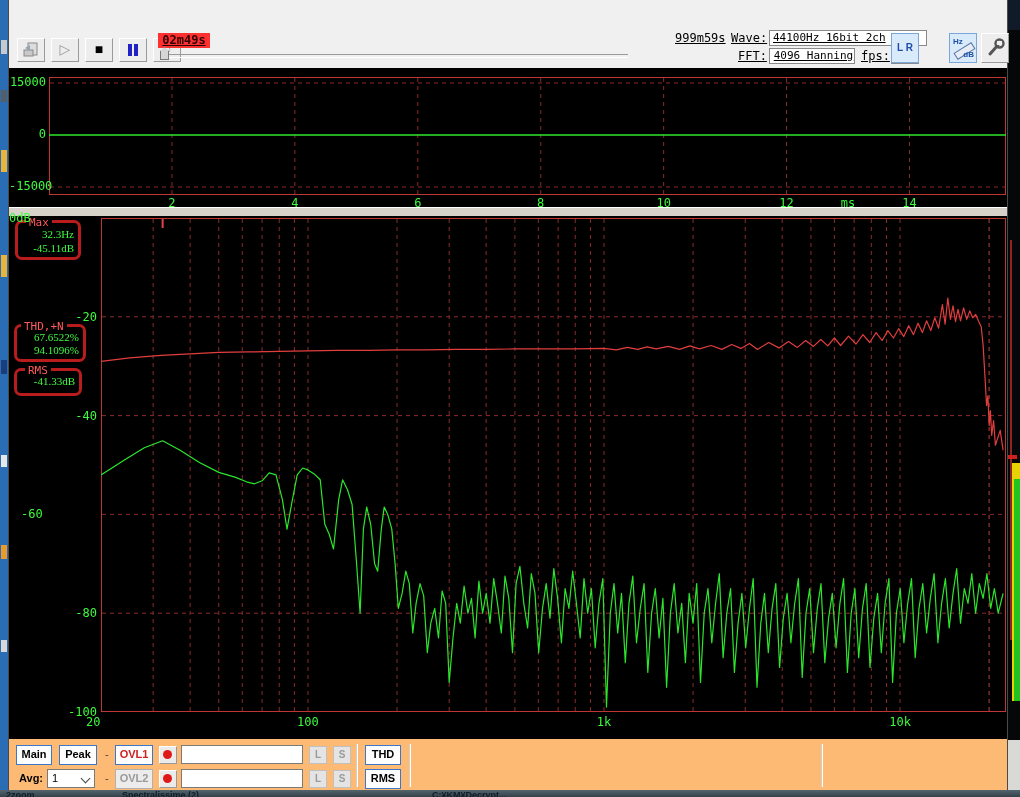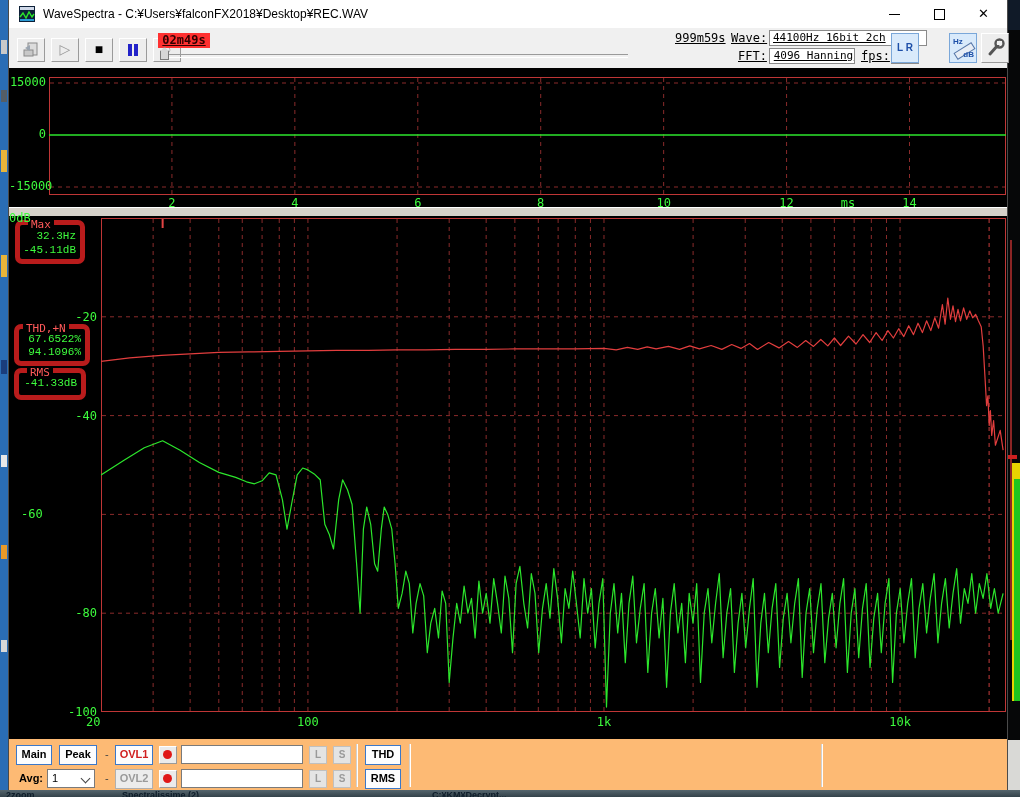--- a/index.html
+++ b/index.html
@@ -67,24 +67,24 @@
   
   #wave-panel{position:absolute;left:0;top:68px;width:100%;height:139px;background:#000;}
   #panel-divider{position:absolute;left:0;top:207px;width:100%;height:9px;background:#d6d2ca;
         border-top:1px solid #fff;box-sizing:border-box;}
   #spec-panel{position:absolute;left:0;top:216px;width:100%;height:521px;background:#000;}
   .plot-svg{position:absolute;}
   .axis-label{position:absolute;font-family:"DejaVu Sans Mono",monospace;font-size:12px;
         color:#3dfc3d;white-space:nowrap;}
 
   
-  .readout{position:absolute;border:5px solid #b91c1c;border-radius:7px;}
+  .readout{position:absolute;border:3px solid #b91c1c;border-radius:7px;}
   .readout .rtitle{position:absolute;top:-7px;left:8px;background:#000;padding:0 3px;
         font-family:"DejaVu Sans Mono",monospace;font-size:11px;color:#ff5a5a;}
-  .readout .rval{position:absolute;right:4px;font-family:Liberation Mono, monospace;
+  .readout .rval{position:absolute;right:4px;font-family:Liberation Serif, serif;
         font-size:11px;color:#3dfc3d;white-space:nowrap;}
 
   
   #ctrlbar{position:absolute;left:0;top:737px;width:100%;height:53px;background:#fdba74;
         border-top:2px solid #000;box-sizing:border-box;}
   .cbtn{position:absolute;height:20px;background:#fdfdfd;border:1px solid #3c78c8;
         box-sizing:border-box;font-size:11px;font-weight:bold;color:#000;text-align:center;
         line-height:17px;}
   .cbtn.red{color:#d02020;}
   .cbtn.disabled{background:#ececec;border-color:#b0b0b0;color:#9a9a9a;}
@@ -127,38 +127,20 @@
   </div>
 
   <div id="taskbar-strip">
       <span style="left: 6px;">2zoom</span>
       <span style="left: 122px;">Spectralissime (2)</span>
       <span style="left: 432px;">C:¥KM¥Decrypt...</span>
     </div>
 
   <div id="win">
 
-    <div id="titlebar">
-      <svg id="app-icon" viewBox="0 0 16 16">
-        <rect x="0" y="0" width="16" height="16" fill="#0d2038"></rect>
-        <rect x="1" y="1" width="14" height="3" fill="#cfd8e8"></rect>
-        <polyline points="1,11 4,7 7,12 10,6 13,11 15,8" fill="none" stroke="#2ce62c" stroke-width="1.4"></polyline>
-        <rect x="1" y="13" width="14" height="2" fill="#2a9ad4"></rect>
-      </svg>
-      <span id="title-text">WaveSpectra - C:¥Users¥falconFX2018¥Desktop¥REC.WAV</span>
-      <div class="caption-btn" id="btn-min">
-          <div class="glyph-min"></div>
-        </div>
-      <div class="caption-btn" id="btn-max">
-          <div class="glyph-max"></div>
-        </div>
-      <div class="caption-btn" id="btn-close">
-          <div class="glyph-close">✕</div>
-        </div>
-    </div>
 
     <div id="toolbar">
       <div class="tbtn" style="left:8px">
         <svg width="18" height="16" viewBox="0 0 18 16" style="margin-top:3px">
           <rect x="6" y="1" width="9" height="12" fill="#dcdcdc" stroke="#8a8a8a"></rect>
           <rect x="2" y="8" width="9" height="6" fill="#c8c8c8" stroke="#8a8a8a"></rect>
           <path d="M3 6 L8 3 L8 9 Z" fill="#9aa4b0"></path>
         </svg>
       </div>
       <div class="tbtn" style="left:42px"><span class="g">▷</span></div>

